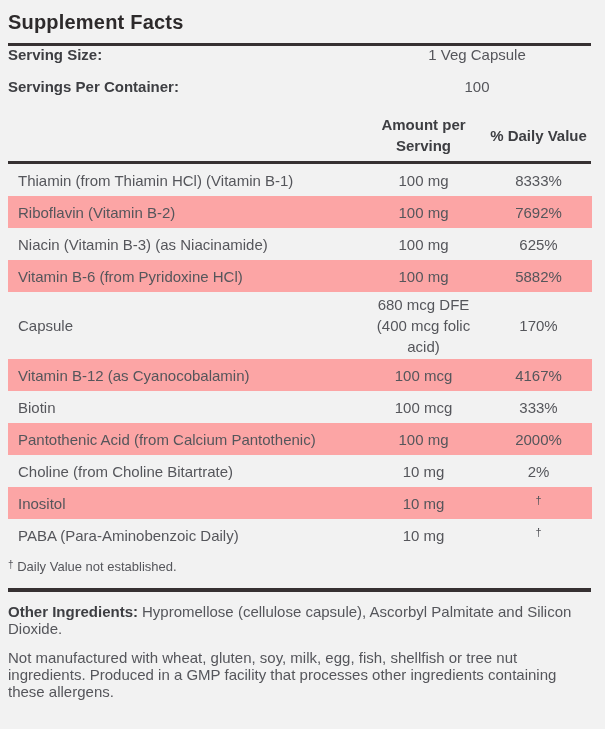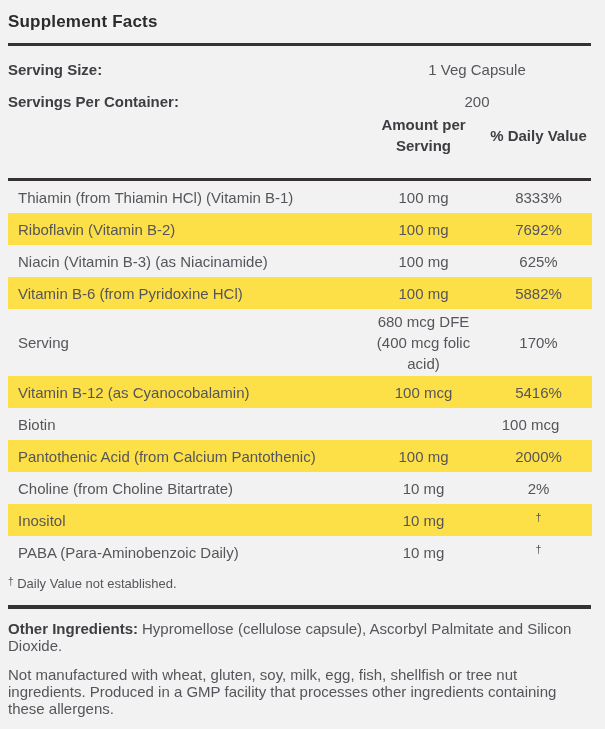--- a/index.html
+++ b/index.html
@@ -9,80 +9,80 @@
     overflow: hidden;
     background: #f2f2f2;
     font-family: "Liberation Sans", sans-serif;
     font-size: 15px;
     color: #55565b;
     -webkit-font-smoothing: antialiased;
   }
   .label { padding-top: 10px; }
 
   .title {
-    font-size: 17px;
+    font-size: 20px;
     font-weight: 700;
     color: #2d2a2b;
     margin: 0 14px 9px 8px;
     line-height: 24px;
     letter-spacing: 0.2px;
   }
   .rule {
     height: 3px;
     background: #363132;
     margin: 0 14px 0 8px;
   }
   .rule.thick { height: 4px; }
 
   
   .serving-row {
     display: flex;
-    align-items: flex-end;
+    align-items: flex-start;
     min-height: 32px;
     margin: 0 13px 0 8px;
   }
   .serving-row:first-of-type { margin-top: 3px; }
   .serving-label {
     flex: 1;
     font-weight: 700;
     color: #3d3e42;
     padding-left: 0px;
   }
   .serving-value {
     width: 230px;
     text-align: center;
   }
 
   
   .table-header {
     display: flex;
     align-items: center;
     margin: 4px 13px 0 8px;
-    padding-bottom: 22px;
+    padding-bottom: 5px;
   }
   .col-name { flex: 1; }
   .col-amount { width: 123px; text-align: center; line-height: 21px; }
   .col-dv { width: 107px; text-align: center; line-height: 21px; }
   .table-header .col-amount,
   .table-header .col-dv {
     font-weight: 700;
     color: #3d3e42;
   }
   .table-header .col-dv { white-space: nowrap; }
 
   
   .nrow {
     display: flex;
     align-items: center;
     min-height: 32px;
     margin: 0 13px 0 8px;
     padding: 2px 0;
     box-sizing: border-box;
   }
-  .nrow.white { background: #fde047; }
+  .nrow.white { background: #fca5a5; }
   .nrow .col-name { padding-left: 10px; }
   .nrow .col-amount { line-height: 21px; }
   .sup { font-size: 11px; position: relative; top: -4px; }
 
   
   .footnote {
     font-size: 13px;
     margin: 7px 14px 12px 8px;
     line-height: 17px;
   }
@@ -105,21 +105,21 @@
 
   <div class="title">Supplement Facts</div>
   <div class="rule"></div>
 
   <div class="serving-row">
     <span class="serving-label">Serving Size:</span>
     <span class="serving-value">1 Veg Capsule</span>
   </div>
   <div class="serving-row">
     <span class="serving-label">Servings Per Container:</span>
-    <span class="serving-value">200</span>
+    <span class="serving-value">100</span>
   </div>
 
   <div class="table-header">
     <span class="col-name"></span>
     <span class="col-amount">Amount per Serving</span>
     <span class="col-dv">% Daily Value</span>
   </div>
   <div class="rule"></div>
 
   <div id="nutrient-rows">
@@ -141,34 +141,35 @@
     <span class="col-dv">625%</span>
   </div>
 
   <div class="nrow white">
     <span class="col-name">Vitamin B-6 (from Pyridoxine HCl)</span>
     <span class="col-amount">100 mg</span>
     <span class="col-dv">5882%</span>
   </div>
 
   <div class="nrow">
-    <span class="col-name">Serving</span>
+    <span class="col-name">Capsule</span>
     <span class="col-amount">680 mcg DFE (400 mcg folic acid)</span>
     <span class="col-dv">170%</span>
   </div>
 
   <div class="nrow white">
     <span class="col-name">Vitamin B-12 (as Cyanocobalamin)</span>
     <span class="col-amount">100 mcg</span>
-    <span class="col-dv">5416%</span>
+    <span class="col-dv">4167%</span>
   </div>
 
   <div class="nrow">
     <span class="col-name">Biotin</span>
     <span class="col-amount">100 mcg</span>
+    <span class="col-dv">333%</span>
   </div>
 
   <div class="nrow white">
     <span class="col-name">Pantothenic Acid (from Calcium Pantothenic)</span>
     <span class="col-amount">100 mg</span>
     <span class="col-dv">2000%</span>
   </div>
 
   <div class="nrow">
     <span class="col-name">Choline (from Choline Bitartrate)</span>

